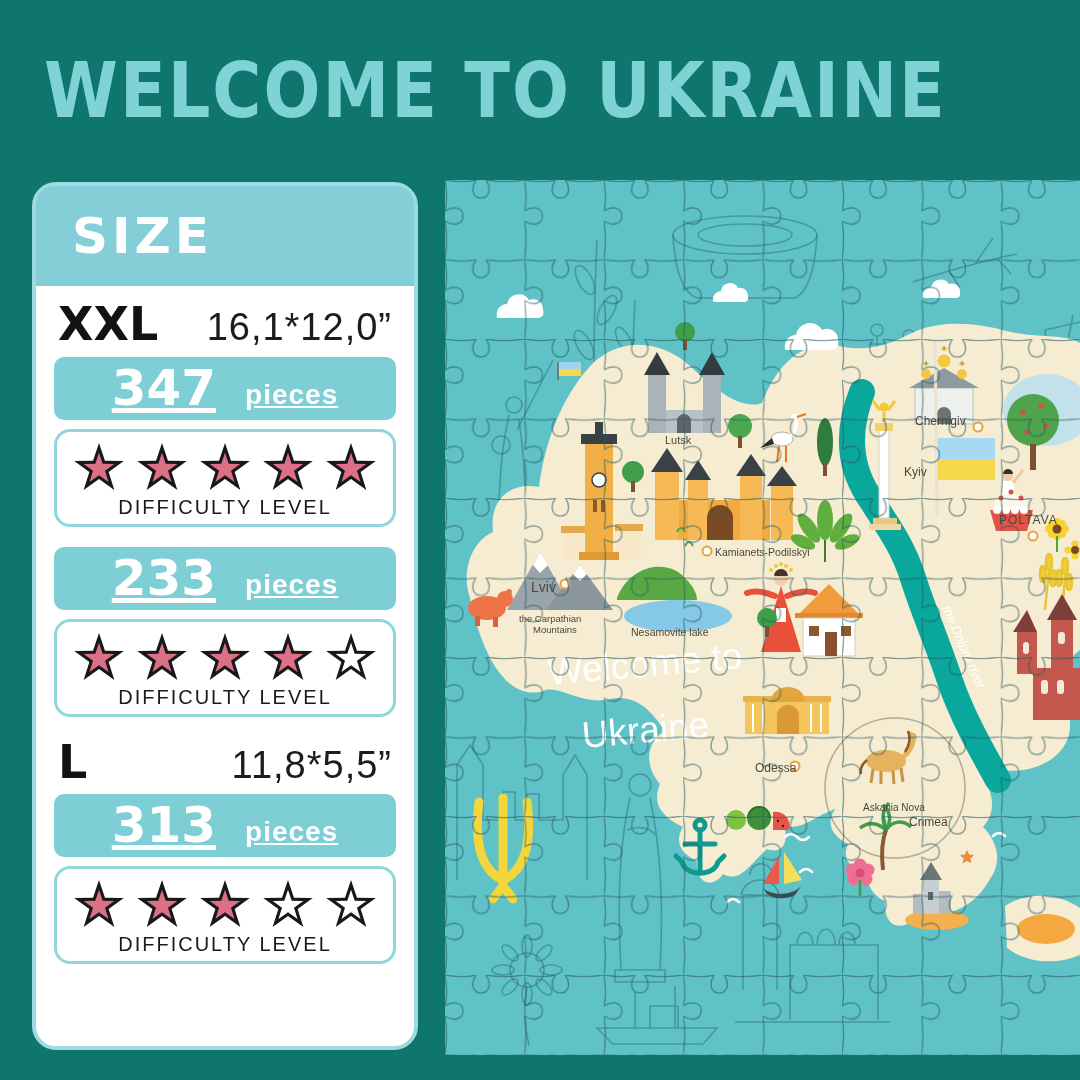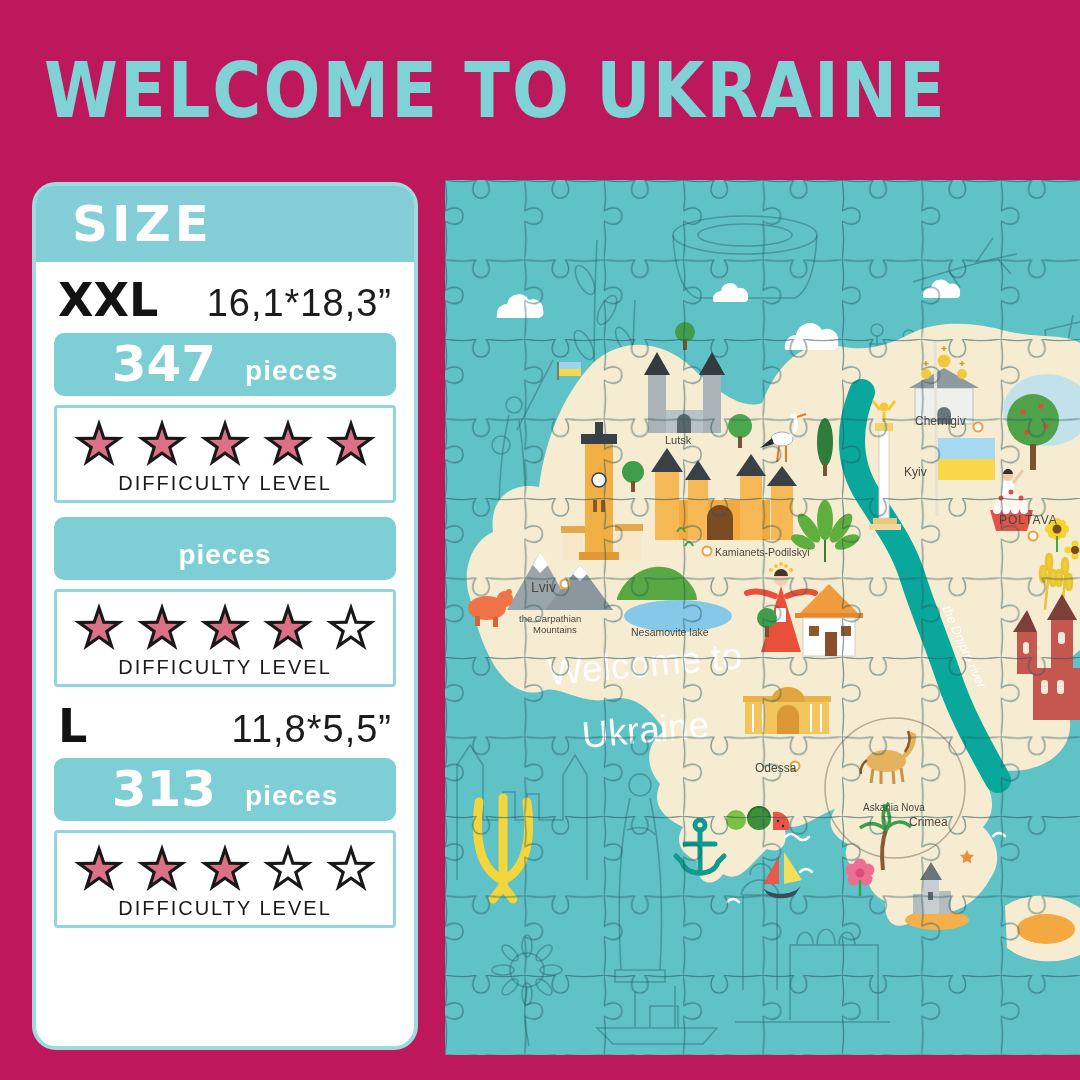--- a/index.html
+++ b/index.html
@@ -1,37 +1,37 @@
 <!DOCTYPE html>
 <html style="--accent: #7fd2d5; --header: #84ced7; --bar: #7ecfd5; --border: #9ddbe1; --diffborder: #8fd6de;"><head>
 <meta charset="utf-8">
 <style>
   html,body{margin:0;padding:0;background:#fff;}
-  #stage{position:relative;width:1080px;height:1080px;background:#be185d;overflow:hidden;
+  #stage{position:relative;width:1080px;height:1080px;background:#0f766e;overflow:hidden;
          font-family:"Liberation Sans",sans-serif;}
   .title{position:absolute;left:44px;top:46px;white-space:nowrap;
          font-family:"DejaVu Sans",sans-serif;font-weight:bold;font-size:67px;
          letter-spacing:2px;color:var(--accent,#7fd2d5);transform:scaleY(1.14);transform-origin:left top;}
   
   .panel{position:absolute;left:32px;top:182px;width:386px;height:868px;box-sizing:border-box;
          background:#fff;border:4px solid var(--border,#9ddbe1);border-radius:24px;}
-  .panel-header{height:76px;background:var(--header,#84ced7);border-radius:18px 18px 0 0;
+  .panel-header{height:100px;background:var(--header,#84ced7);border-radius:18px 18px 0 0;
          display:flex;align-items:center;padding-left:36px;box-sizing:border-box;}
   .panel-header .hdr{color:#fff;font-size:50px;font-weight:bold;letter-spacing:4px;
          font-family:"DejaVu Sans",sans-serif;}
-  .block{margin:13px 18px 14px 18px;}
+  .block{margin:13px 18px 20px 18px;}
   .size-row{display:flex;justify-content:space-between;align-items:baseline;padding:0 4px;}
   .size-label{font-size:46px;font-weight:bold;color:#121212;font-family:"DejaVu Sans",sans-serif;line-height:1.1;}
   .size-dims{font-size:38px;color:#1c1c1c;letter-spacing:1px;}
   .bar{margin-top:7px;height:63px;background:var(--bar,#7ecfd5);border-radius:10px;
        display:flex;align-items:flex-end;justify-content:center;gap:29px;padding-bottom:7px;
-       box-sizing:border-box;color:#fff;}
+       box-sizing:border-box;color:#fff;text-decoration:underline;}
   .bar .num{font-size:50px;font-weight:bold;line-height:1;font-family:"DejaVu Sans",sans-serif;}
   .bar .word{font-size:28px;font-weight:bold;line-height:1;padding-bottom:4px;letter-spacing:1px;}
-  .diff{margin-top:9px;border:3px solid var(--diffborder,#8fd6de);border-radius:4px;
+  .diff{margin-top:9px;border:3px solid var(--diffborder,#8fd6de);border-radius:16px;
         text-align:center;padding:8px 0 5px 0;}
   .stars{display:flex;justify-content:center;gap:9px;height:54px;}
   .caption{font-size:20px;letter-spacing:2px;color:#1a1a1a;margin-top:2px;}
   
   .puzzle{position:absolute;left:445px;top:180px;width:635px;height:875px;}
   svg text{font-family:"Liberation Sans",sans-serif;}
 </style>
 </head>
 <body>
 
@@ -40,21 +40,21 @@
   <div class="title">WELCOME TO UKRAINE</div>
 
   <div class="panel">
     <div class="panel-header">
       <span class="hdr">SIZE</span>
     </div>
 
     <div class="block">
       <div class="size-row">
         <span class="size-label">XXL</span>
-        <span class="size-dims">16,1*18,3”</span>
+        <span class="size-dims">16,1*12,0”</span>
       </div>
       <div class="bar">
         <span class="num">347</span>
         <span class="word">pieces</span>
       </div>
       <div class="diff">
         <div class="stars">
             <svg viewBox="0 0 56 56" width="54" height="54">
               <polygon points="28,3 34.2,21.5 53.7,21.7 38,33.2 43.9,51.8 28,40.5 12.1,51.8 18,33.2 2.3,21.7 21.8,21.5" fill="#181818"></polygon>
               <polygon points="28,13.3 31.8,24.7 43.9,24.9 34.2,32 37.9,43.5 28,36.5 18.1,43.5 21.8,32 12.1,24.9 24.2,24.7" fill="#dc7087"></polygon>
@@ -75,20 +75,21 @@
               <polygon points="28,3 34.2,21.5 53.7,21.7 38,33.2 43.9,51.8 28,40.5 12.1,51.8 18,33.2 2.3,21.7 21.8,21.5" fill="#181818"></polygon>
               <polygon points="28,13.3 31.8,24.7 43.9,24.9 34.2,32 37.9,43.5 28,36.5 18.1,43.5 21.8,32 12.1,24.9 24.2,24.7" fill="#dc7087"></polygon>
             </svg>
           </div>
         <div class="caption">DIFFICULTY LEVEL</div>
       </div>
     </div>
 
     <div class="block">
       <div class="bar">
+        <span class="num">233</span>
         <span class="word">pieces</span>
       </div>
       <div class="diff">
         <div class="stars">
             <svg viewBox="0 0 56 56" width="54" height="54">
               <polygon points="28,3 34.2,21.5 53.7,21.7 38,33.2 43.9,51.8 28,40.5 12.1,51.8 18,33.2 2.3,21.7 21.8,21.5" fill="#181818"></polygon>
               <polygon points="28,13.3 31.8,24.7 43.9,24.9 34.2,32 37.9,43.5 28,36.5 18.1,43.5 21.8,32 12.1,24.9 24.2,24.7" fill="#dc7087"></polygon>
             </svg>
             <svg viewBox="0 0 56 56" width="54" height="54">
               <polygon points="28,3 34.2,21.5 53.7,21.7 38,33.2 43.9,51.8 28,40.5 12.1,51.8 18,33.2 2.3,21.7 21.8,21.5" fill="#181818"></polygon>

